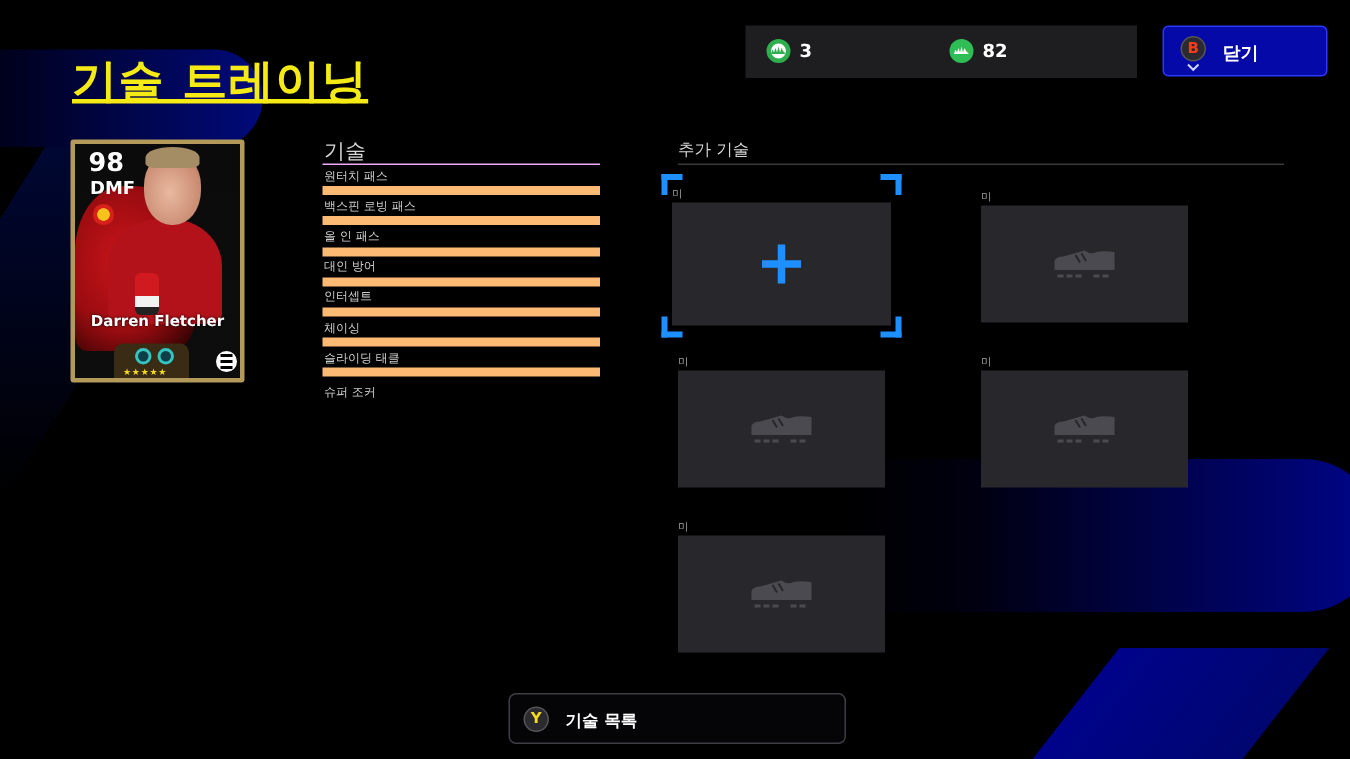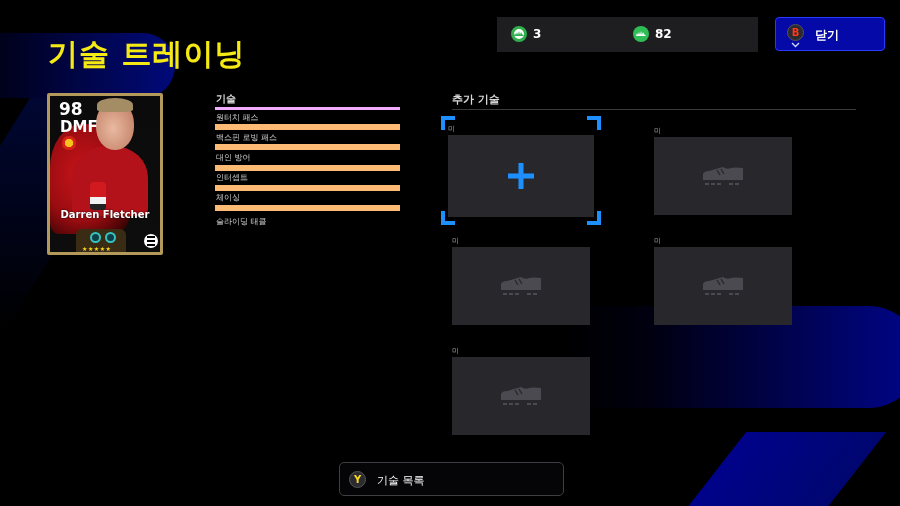--- a/index.html
+++ b/index.html
@@ -25,21 +25,21 @@
     background: linear-gradient(90deg, #000000 0%, #000010 25%, #00058a 100%);
   }
   .bg-bottom-slash {
     left: 715px; top: 432px; width: 140px; height: 80px;
     background: linear-gradient(90deg, #00038a 0%, #000670 100%);
     transform: skewX(-38deg);
   }
 
   .page-title {
     position: absolute; left: 48px; top: 34px;
-    font-size: 30px; font-weight: bold; color: #f5ea14; letter-spacing: 1px;
+    font-size: 30px; font-weight: bold; color: #f5ea14; letter-spacing: 1px; text-decoration: underline;
   }
 
   
   .currency-bar {
     position: absolute; left: 497px; top: 17px; width: 261px; height: 35px;
     background: #1e1e21; display: flex; align-items: center;
   }
   .currency { position: absolute; display: flex; align-items: center; gap: 6px; top: 9px; }
   .currency.c1 { left: 14px; }
   .currency.c2 { left: 136px; }
@@ -96,21 +96,21 @@
   }
   .card-mini-player {
     position: absolute; left: 40px; top: 86px; width: 16px; height: 28px;
     background: linear-gradient(180deg, #d11a20 0 55%, #f2f2f2 55% 80%, #222 80%);
     border-radius: 4px;
   }
   .card-rating {
     position: absolute; left: 9px; top: 3px; font-size: 17px; font-weight: bold; color: #fff;
   }
   .card-position {
-    position: absolute; left: 10px; top: 22px; font-size: 15px; font-weight: bold; color: #fff;
+    position: absolute; left: 10px; top: 22px; font-size: 12px; font-weight: bold; color: #fff;
   }
   .card-club {
     position: absolute; left: 12px; top: 40px; width: 14px; height: 14px; border-radius: 50%;
     background: radial-gradient(circle, #f7c21a 0 40%, #d8201a 45% 70%, #f0b000 75%);
   }
   .card-name {
     position: absolute; left: 0; top: 113px; width: 100%; text-align: center;
     font-size: 10px; font-weight: bold; color: #fff; text-shadow: 0 0 2px #000;
   }
   .card-footer {
@@ -124,32 +124,32 @@
   .stars { position: absolute; left: 32px; top: 149px; font-size: 6px; color: #f5d920; letter-spacing: 0.5px; }
   .efoot-logo {
     position: absolute; left: 94px; top: 138px; width: 14px; height: 14px; border-radius: 50%;
     background: #fff; display: flex; flex-direction: column; justify-content: center; align-items: center; gap: 2px;
   }
   .efoot-logo span { display: block; width: 8px; height: 2px; background: #000; }
 
   
   .skills-col { position: absolute; left: 215px; top: 92px; width: 185px; }
   .col-header {
-    font-size: 10px; font-weight: bold; color: #d8d8d8; height: 18px;
-    border-bottom: 3px solid #f0abfc; padding-left: 1px;
+    font-size: 14px; font-weight: normal; color: #d8d8d8; height: 18px;
+    border-bottom: 1px solid #f0abfc; padding-left: 1px;
   }
   .skill-item {
     height: 20.2px; font-size: 8px; color: #d0d0d0;
     border-bottom: 6px solid #fdba74; display: flex; align-items: center; padding-left: 1px;
   }
   .skill-item:last-child { border-bottom: none; }
 
   
   .add-col { position: absolute; left: 452px; top: 92px; width: 404px; }
-  .add-header { font-size: 11px; font-weight: bold; color: #d8d8d8; height: 18px; border-bottom: 1px solid #3a3a3a; }
+  .add-header { font-size: 11px; font-weight: normal; color: #d8d8d8; height: 18px; border-bottom: 1px solid #3a3a3a; }
 
   .slot { position: absolute; }
   .slot-label { position: absolute; left: 0; top: 0; font-size: 7px; color: #a6a6a6; }
   .slot-box {
     position: absolute; left: 0; top: 11px; width: 138px; height: 78px;
     background: #28282c;
     display: flex; align-items: center; justify-content: center;
   }
   .plus-icon { width: 28px; height: 28px; }
   .boot-icon { width: 44px; height: 24px; }
@@ -164,21 +164,21 @@
   
   .skill-list-button {
     position: absolute; left: 339px; top: 462px; width: 225px; height: 34px;
     border: 1px solid #3e3e44; border-radius: 5px; background: #050507;
   }
   .y-glyph {
     position: absolute; left: 9px; top: 8px; width: 17px; height: 17px; border-radius: 50%;
     background: #2a2a30; border: 1px solid #555; color: #f5d920; font-size: 10px; font-weight: bold;
     display: flex; align-items: center; justify-content: center;
   }
-  .skill-list-label { position: absolute; left: 37px; top: 10px; font-size: 11px; font-weight: normal; color: #fff; }
+  .skill-list-label { position: absolute; left: 37px; top: 10px; font-size: 11px; font-weight: bold; color: #fff; }
 </style>
 </head>
 <body>
 
 <div class="bg-shape bg-diag-left"></div>
 <div class="bg-shape bg-top-pill"></div>
 <div class="bg-shape bg-mid-pill"></div>
 <div class="bg-shape bg-bottom-slash"></div>
 
 <h1 class="page-title">기술 트레이닝</h1>
@@ -228,24 +228,26 @@
       <span></span>
       <span></span>
       <span></span>
     </span>
 </div>
 
 <div class="skills-col">
   <div class="col-header">기술</div>
   <div class="skill-item">원터치 패스</div>
   <div class="skill-item">백스핀 로빙 패스</div>
+  <div class="skill-item">올 인 패스</div>
   <div class="skill-item">대인 방어</div>
   <div class="skill-item">인터셉트</div>
   <div class="skill-item">체이싱</div>
   <div class="skill-item">슬라이딩 태클</div>
+  <div class="skill-item">슈퍼 조커</div>
 </div>
 
 <div class="add-col">
   <div class="add-header">추가 기술</div>
 </div>
 
 <div class="slot" style="left:448px; top:124px;">
   <span class="slot-label">미습득</span>
   <div class="slot-box" style="width:146px; height:82px;">
     <svg class="plus-icon" viewBox="0 0 28 28">

